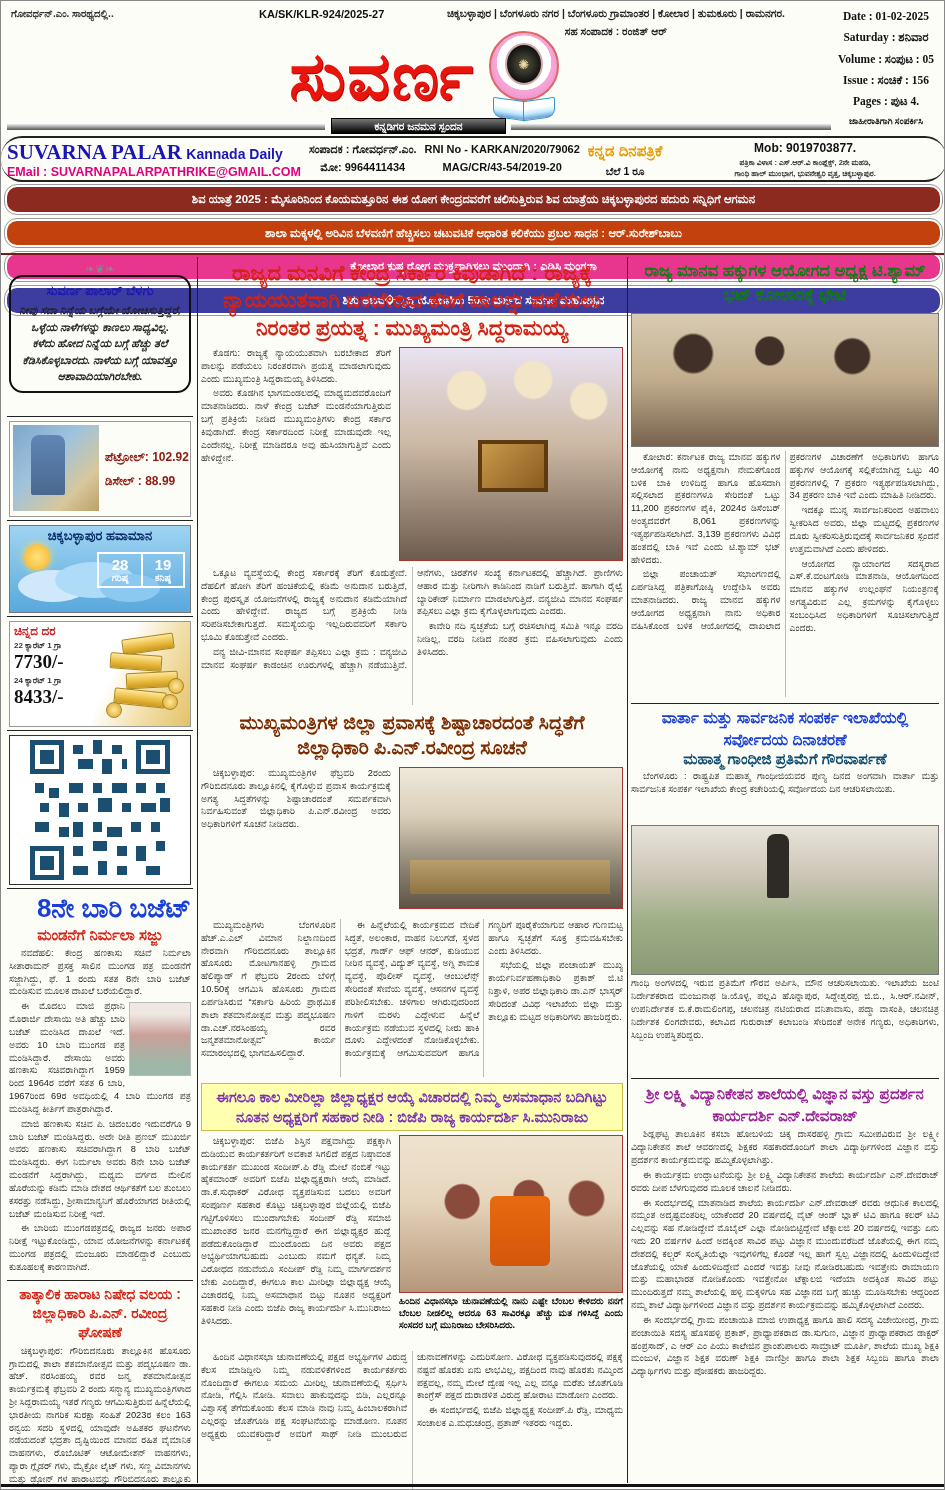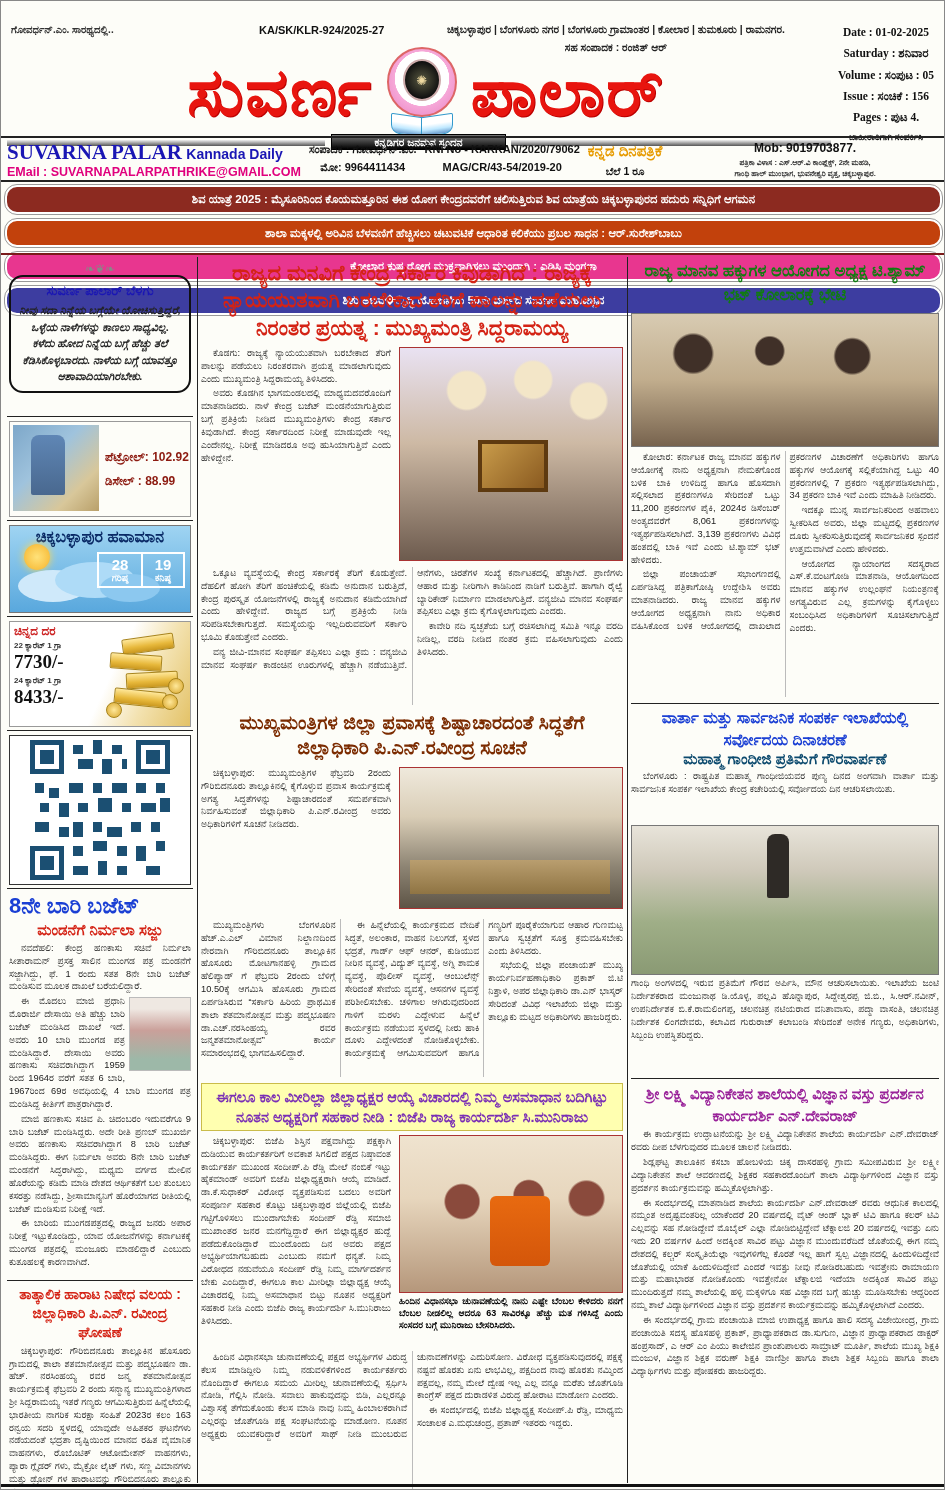--- a/index.html
+++ b/index.html
@@ -1,21 +1,21 @@
 <!DOCTYPE html>
 <html><head>
 <meta charset="utf-8">
 <style>
   * { margin:0; padding:0; box-sizing:border-box; }
   body { background:#777; font-family:"Liberation Sans", sans-serif; }
   .page { position:relative; width:945px; height:1490px; margin:0 auto;
           background:#fdfdf8; overflow:hidden; border:1px solid #888; }
 
   
-  .hdr { position:absolute; left:0; top:16px; width:945px; height:133px;text-decoration:underline; }
+  .hdr { position:absolute; left:0; top:0; width:945px; height:133px;text-decoration:underline; }
   .hdr-note { position:absolute; left:10px; top:7px; font-size:10px; font-weight:bold; color:#333; }
   .hdr-reg { position:absolute; left:258px; top:7px; font-size:11px; font-weight:bold; color:#111; }
   .hdr-districts { position:absolute; left:400px; top:6px; width:430px; text-align:center;
                    font-size:10.5px; font-weight:bold; color:#222; }
   .hdr-coed { position:absolute; left:400px; top:24px; width:430px; text-align:center;
               font-size:10.5px; font-weight:bold; color:#222; }
   .masthead { position:absolute; left:20px; top:28px; width:810px; height:95px;
               display:flex; align-items:center; justify-content:center; gap:10px; }
   .mast-word { font-family:"Liberation Serif", serif; font-weight:bold; color:#e8150f;
                font-size:66px; letter-spacing:2px; line-height:1; text-shadow:1px 1px 0 #b00; }
@@ -37,21 +37,21 @@
   .hdr-right .adline { font-size:9px; line-height:2.2; }
   .tagbar-wrap { position:absolute; left:0; top:117px; width:830px; height:16px; }
   .tagbar-side { position:absolute; top:6px; height:6px; background:linear-gradient(180deg,#eee,#555); }
   .tagbar { position:absolute; left:330px; top:0; width:175px; height:16px; text-align:center;
             background:linear-gradient(180deg,#777,#000); color:#fff; font-size:10.5px; font-weight:bold;
             border:1px solid #000; line-height:15px; }
 
   
   .infobar { position:absolute; left:0; top:135px; width:945px; height:46px;
              border-top:2px solid #222; border-bottom:2px solid #222;
-             display:flex; align-items:center; padding:0 6px; gap:8px; }
+             display:flex; align-items:center; padding:0 6px; gap:8px;border-radius:21px; }
   .ib-name { color:#1a16b4; font-weight:bold; font-size:21px; font-family:"Liberation Serif",serif; white-space:nowrap;}
   .ib-sub { color:#1a16b4; font-weight:bold; font-size:14px; }
   .ib-mail { color:#e0007d; font-weight:bold; font-size:12.5px; }
   .ib-col { text-align:center; font-size:11px; font-weight:bold; color:#111; line-height:1.6; white-space:nowrap; }
   .ib-kan { color:#e79b00; font-weight:bold; font-size:15px; }
   .ib-price { font-size:10.5px; font-weight:bold; }
   .ib-right { text-align:center; line-height:1.5; }
   .ib-mob { font-weight:bold; font-size:12px; }
   .ib-addr { font-size:7.5px; color:#333; }
 
@@ -82,21 +82,21 @@
 
   .petrol { display:flex; gap:6px; height:96px; border:1px solid #999; padding:3px; }
   .petrol-photo { width:86px; height:86px; flex:0 0 auto;
       background:linear-gradient(135deg,#7da7c9 0%,#9fc3dd 40%,#d8c79a 75%,#b9a06a 100%); position:relative;}
   .petrol-photo:after { content:""; position:absolute; left:18px; top:10px; width:34px; height:60px;
       background:linear-gradient(180deg,#5f86b5,#49688f); border-radius:8px 8px 2px 2px; }
   .petrol-prices { align-self:center; font-weight:bold; color:#8c1a10; font-size:12px; line-height:2; white-space:nowrap; }
 
   .weather { height:88px; background:linear-gradient(180deg,#9fd4f2,#59a8dd); border:1px solid #777;
              position:relative; overflow:hidden; }
-  .weather-title { text-align:center; font-weight:bold; color:#0a2a66; font-size:16px; padding-top:2px; }
+  .weather-title { text-align:center; font-weight:bold; color:#0a2a66; font-size:13px; padding-top:2px; }
   .sun { position:absolute; left:14px; top:18px; width:26px; height:26px; border-radius:50%;
          background:radial-gradient(circle,#ffe27a,#f5b32a); box-shadow:0 0 8px #ffd94d; }
   .cloud { position:absolute; border-radius:50%; }
   .c1 { left:8px; top:44px; width:70px; height:32px; background:#cfe9fa; }
   .c2 { left:45px; top:36px; width:80px; height:36px; background:#aedbf7; }
   .c3 { left:90px; top:48px; width:60px; height:28px; background:#8cc8ef; }
   .temps { position:absolute; right:5px; top:26px; display:flex; border:2px solid #fff; }
   .temp { width:42px; text-align:center; color:#fff; font-weight:bold; border-left:2px solid #fff; padding:2px 0; }
   .temp:first-child { border-left:none; }
   .temp .t { font-size:15px; } .temp .l { font-size:9.5px;font-family:Liberation Mono, monospace; }
@@ -107,21 +107,21 @@
   .gold-sub { font-size:8px; font-weight:bold; color:#333; margin-top:3px; }
   .gold-price { font-family:"Liberation Serif",serif; font-weight:bold; font-size:19px; color:#111; }
   .goldbars { position:absolute; right:4px; top:6px; width:82px; height:92px; }
   .gbar { position:absolute; width:52px; height:16px; border:1px solid #a8841c; border-radius:2px;
           background:linear-gradient(180deg,#ffe89a,#e7b83b 60%,#c9971f); }
   .gcoin { position:absolute; width:16px; height:16px; border-radius:50%;
            background:radial-gradient(circle,#ffe89a,#d7a52b); border:1px solid #a8841c; }
 
   .qr-box { height:150px; border:1px solid #333; background:#fff; display:flex; align-items:center; justify-content:center; }
 
-  .art-h-blue { color:#1a3fd4; font-weight:bold; font-size:22px; text-align:left; }
+  .art-h-blue { color:#1a3fd4; font-weight:bold; font-size:26px; text-align:right; }
   .art-h-red2 { color:#d42315; font-weight:bold; font-size:15px; text-align:center; margin-top:2px; }
   .bodytxt { font-size:9.3px; line-height:1.38; text-align:justify; color:#1a1a1a; }
   .bodytxt p { text-indent:12px; margin-bottom:2px; }
   .img-float { float:right; width:62px; height:74px; margin:2px 0 2px 4px;
       background:linear-gradient(180deg,#efe8e2 15%,#caa09a 45%,#9db8a8 85%); border:1px solid #bbb; }
 
   .nofly-h { color:#d42315; font-weight:bold; font-size:14px; text-align:center; line-height:1.35; }
 
   
   .m-h1 { color:#d42315; font-weight:bold; font-size:21px; line-height:1.3; text-align:center; height:84px; overflow:hidden; }
@@ -186,21 +186,20 @@
 
     <div class="masthead">
       <span class="mast-word">ಸುವರ್ಣ</span>
       <span class="logo">
         <span class="logo-ring"></span>
         <span class="logo-sun">
             <span>✺</span>
           </span>
         <span class="logo-book"></span>
       </span>
-      <span class="mast-word">ಪಾಲಾರ್</span>
     </div>
 
     <div class="hdr-right">
       <div>Date : 01-02-2025</div>
       <div>Saturday : ಶನಿವಾರ</div>
       <div>Volume : ಸಂಪುಟ : 05</div>
       <div>Issue : ಸಂಚಿಕೆ : 156</div>
       <div>Pages : ಪುಟ 4.</div>
       <div class="adline">ಜಾಹೀರಾತಿಗಾಗಿ ಸಂಪರ್ಕಿಸಿ</div>
     </div>
@@ -456,21 +455,21 @@
       <p>ಬೆಂಗಳೂರು : ರಾಷ್ಟ್ರಪಿತ ಮಹಾತ್ಮ ಗಾಂಧೀಜಿಯವರ ಪುಣ್ಯ ದಿನದ ಅಂಗವಾಗಿ ವಾರ್ತಾ ಮತ್ತು ಸಾರ್ವಜನಿಕ ಸಂಪರ್ಕ ಇಲಾಖೆಯ ಕೇಂದ್ರ ಕಚೇರಿಯಲ್ಲಿ ಸರ್ವೋದಯ ದಿನ ಆಚರಿಸಲಾಯಿತು.</p>
     </div>
 
     <div class="photo ph-gandhi" style="border-color:#777;"></div>
 
     <div class="bodytxt thinline" style="margin-top:2px; height:96px; overflow:hidden;">ಗಾಂಧಿ ಅಂಗಳದಲ್ಲಿ ಇರುವ ಪ್ರತಿಮೆಗೆ ಗೌರವ ಅರ್ಪಿಸಿ, ಮೌನ ಆಚರಿಸಲಾಯಿತು. ಇಲಾಖೆಯ ಜಂಟಿ ನಿರ್ದೇಶಕರಾದ ಮಂಜುನಾಥ ಡಿ.ಯೊಳ್ಳ, ಪಲ್ಲವಿ ಹೊನ್ನಾಪುರ, ಸಿದ್ದೇಶ್ವರಪ್ಪ ಜಿ.ಬಿ., ಸಿ.ಆರ್.ನವೀನ್, ಉಪನಿರ್ದೇಶಕ ಬಿ.ಕೆ.ರಾಮಲಿಂಗಪ್ಪ, ಚಲನಚಿತ್ರ ನಟಿಯರಾದ ವನಿತಾವಾಸು, ಪದ್ಮಾ ವಾಸಂತಿ, ಚಲನಚಿತ್ರ ನಿರ್ದೇಶಕ ಲಿಂಗದೇವರು, ಕಲಾವಿದ ಗುರುರಾಜ್ ಕಲಾಬಂಡಿ ಸೇರಿದಂತೆ ಅನೇಕ ಗಣ್ಯರು, ಅಧಿಕಾರಿಗಳು, ಸಿಬ್ಬಂದಿ ಉಪಸ್ಥಿತರಿದ್ದರು.</div>
 
     <div class="r-hpurple">ಶ್ರೀ ಲಕ್ಷ್ಮಿ ವಿದ್ಯಾನಿಕೇತನ ಶಾಲೆಯಲ್ಲಿ ವಿಜ್ಞಾನ ವಸ್ತು ಪ್ರದರ್ಶನ ಕಾರ್ಯದರ್ಶಿ ಎನ್.ದೇವರಾಜ್</div>
 
     <div class="bodytxt" style="margin-top:2px; height:486px; overflow:hidden;">
+      <p>ಶಿಡ್ಲಘಟ್ಟ ತಾಲೂಕಿನ ಕಸಬಾ ಹೋಬಳಿಯ ಚಿಕ್ಕ ದಾಸರಹಳ್ಳಿ ಗ್ರಾಮ ಸಮೀಪವಿರುವ ಶ್ರೀ ಲಕ್ಷ್ಮೀ ವಿದ್ಯಾನಿಕೇತನ ಶಾಲೆ ಆವರಣದಲ್ಲಿ ಶಿಕ್ಷಕರ ಸಹಕಾರದೊಂದಿಗೆ ಶಾಲಾ ವಿದ್ಯಾರ್ಥಿಗಳಿಂದ ವಿಜ್ಞಾನ ವಸ್ತು ಪ್ರದರ್ಶನ ಕಾರ್ಯಕ್ರಮವನ್ನು ಹಮ್ಮಿಕೊಳ್ಳಲಾಗಿತ್ತು.</p>
       <p>ಈ ಕಾರ್ಯಕ್ರಮ ಉದ್ಘಾಟನೆಯನ್ನು ಶ್ರೀ ಲಕ್ಷ್ಮಿ ವಿದ್ಯಾನಿಕೇತನ ಶಾಲೆಯ ಕಾರ್ಯದರ್ಶಿ ಎನ್.ದೇವರಾಜ್ ರವರು ದೀಪ ಬೆಳಗುವುದರ ಮೂಲಕ ಚಾಲನೆ ನೀಡಿದರು.</p>
-      <p>ಶಿಡ್ಲಘಟ್ಟ ತಾಲೂಕಿನ ಕಸಬಾ ಹೋಬಳಿಯ ಚಿಕ್ಕ ದಾಸರಹಳ್ಳಿ ಗ್ರಾಮ ಸಮೀಪವಿರುವ ಶ್ರೀ ಲಕ್ಷ್ಮೀ ವಿದ್ಯಾನಿಕೇತನ ಶಾಲೆ ಆವರಣದಲ್ಲಿ ಶಿಕ್ಷಕರ ಸಹಕಾರದೊಂದಿಗೆ ಶಾಲಾ ವಿದ್ಯಾರ್ಥಿಗಳಿಂದ ವಿಜ್ಞಾನ ವಸ್ತು ಪ್ರದರ್ಶನ ಕಾರ್ಯಕ್ರಮವನ್ನು ಹಮ್ಮಿಕೊಳ್ಳಲಾಗಿತ್ತು.</p>
       <p>ಈ ಸಂದರ್ಭದಲ್ಲಿ ಮಾತನಾಡಿದ ಶಾಲೆಯ ಕಾರ್ಯದರ್ಶಿ ಎನ್.ದೇವರಾಜ್ ರವರು ಆಧುನಿಕ ಕಾಲದಲ್ಲಿ ನಮ್ಮಂತ ಅದೃಷ್ಟವಂತರಿಲ್ಲ ಯಾಕೆಂದರೆ 20 ವರ್ಷದಲ್ಲಿ ವೈಟ್ ಆಂಡ್ ಬ್ಲಾಕ್ ಟಿವಿ ಹಾಗೂ ಕಲರ್ ಟಿವಿ ಎಲ್ಲವನ್ನು ಸಹ ನೋಡಿದ್ದೇವೆ ಮೊಬೈಲ್ ಎಲ್ಲಾ ನೋಡಿಬಿಟ್ಟಿದ್ದೇವೆ ಟೆಕ್ನಾಲಜಿ 20 ವರ್ಷದಲ್ಲಿ ಇವತ್ತು ಏನು ಇದು 20 ವರ್ಷಗಳ ಹಿಂದೆ ಅದಕ್ಕಿಂತ ಸಾವಿರ ಪಟ್ಟು ವಿಜ್ಞಾನ ಮುಂದುವರೆದಿದೆ ಜೊತೆಯಲ್ಲಿ ಈಗ ನಮ್ಮ ದೇಶದಲ್ಲಿ ಕಲ್ಚರ್ ಸಂಸ್ಕೃತಿಯೆಲ್ಲಾ ಇವುಗಳಿಗೆಲ್ಲ ಕೊರತೆ ಇಲ್ಲ ಹಾಗೆ ಸ್ವಲ್ಪ ವಿಜ್ಞಾನದಲ್ಲಿ ಹಿಂದುಳಿದಿದ್ದೇವೆ ಜೊತೆಯಲ್ಲಿ ಯಾಕೆ ಹಿಂದುಳಿದಿದ್ದೇವೆ ಎಂದರೆ ಇವತ್ತು ನೀವು ನೋಡಿರಬಹುದು ಇವತ್ತೇನು ರಾಮಾಯಣ ಮತ್ತು ಮಹಾಭಾರತ ನೋಡಿಕೊಂಡು ಇವತ್ತೇನೋ ಟೆಕ್ನಾಲಜಿ ಇದೆಯಾ ಅದಕ್ಕಿಂತ ಸಾವಿರ ಪಟ್ಟು ಮುಂದಿರುತ್ತದೆ ನಮ್ಮ ಶಾಲೆಯಲ್ಲಿ ಹಳ್ಳಿ ಮಕ್ಕಳಿಗೂ ಸಹ ವಿಜ್ಞಾನದ ಬಗ್ಗೆ ಹುಚ್ಚು ಮೂಡಿಸಬೇಕು ಆದ್ದರಿಂದ ನಮ್ಮ ಶಾಲೆ ವಿದ್ಯಾರ್ಥಿಗಳಿಂದ ವಿಜ್ಞಾನ ವಸ್ತು ಪ್ರದರ್ಶನ ಕಾರ್ಯಕ್ರಮವನ್ನು ಹಮ್ಮಿಕೊಳ್ಳಲಾಗಿದೆ ಎಂದರು.</p>
       <p>ಈ ಸಂದರ್ಭದಲ್ಲಿ ಗ್ರಾಮ ಪಂಚಾಯಿತಿ ಮಾಜಿ ಉಪಾಧ್ಯಕ್ಷ ಹಾಗೂ ಹಾಲಿ ಸದಸ್ಯ ವಿಜೇಯೀಂದ್ರ, ಗ್ರಾಮ ಪಂಚಾಯಿತಿ ಸದಸ್ಯ ಹೊಸಹಳ್ಳಿ ಪ್ರಕಾಶ್, ಪ್ರಾಧ್ಯಾಪಕರಾದ ಡಾ.ಸುಗುಣ, ವಿಜ್ಞಾನ ಪ್ರಾಧ್ಯಾಪಕರಾದ ಡಾಕ್ಟರ್ ಹಂಪ್ರಸಾದ್, ಎ ಆರ್ ಎಂ ಪಿಯು ಕಾಲೇಜಿನ ಪ್ರಾಂಶುಪಾಲರು ಸಾಮ್ರಾಟ್ ಮೂರ್ತಿ, ಶಾಲೆಯ ಮುಖ್ಯ ಶಿಕ್ಷಕಿ ಮಂಜುಳ, ವಿಜ್ಞಾನ ಶಿಕ್ಷಕ ವರುಣ್ ಶಿಕ್ಷಕಿ ವಾಣಿಶ್ರೀ ಹಾಗೂ ಶಾಲಾ ಶಿಕ್ಷಕ ಸಿಬ್ಬಂದಿ ಹಾಗೂ ಶಾಲಾ ವಿದ್ಯಾರ್ಥಿಗಳು ಮತ್ತು ಪೋಷಕರು ಹಾಜರಿದ್ದರು.</p>
     </div>
   </div>
 
   <div class="botline"></div>
 </div>
 
 </body></html>

